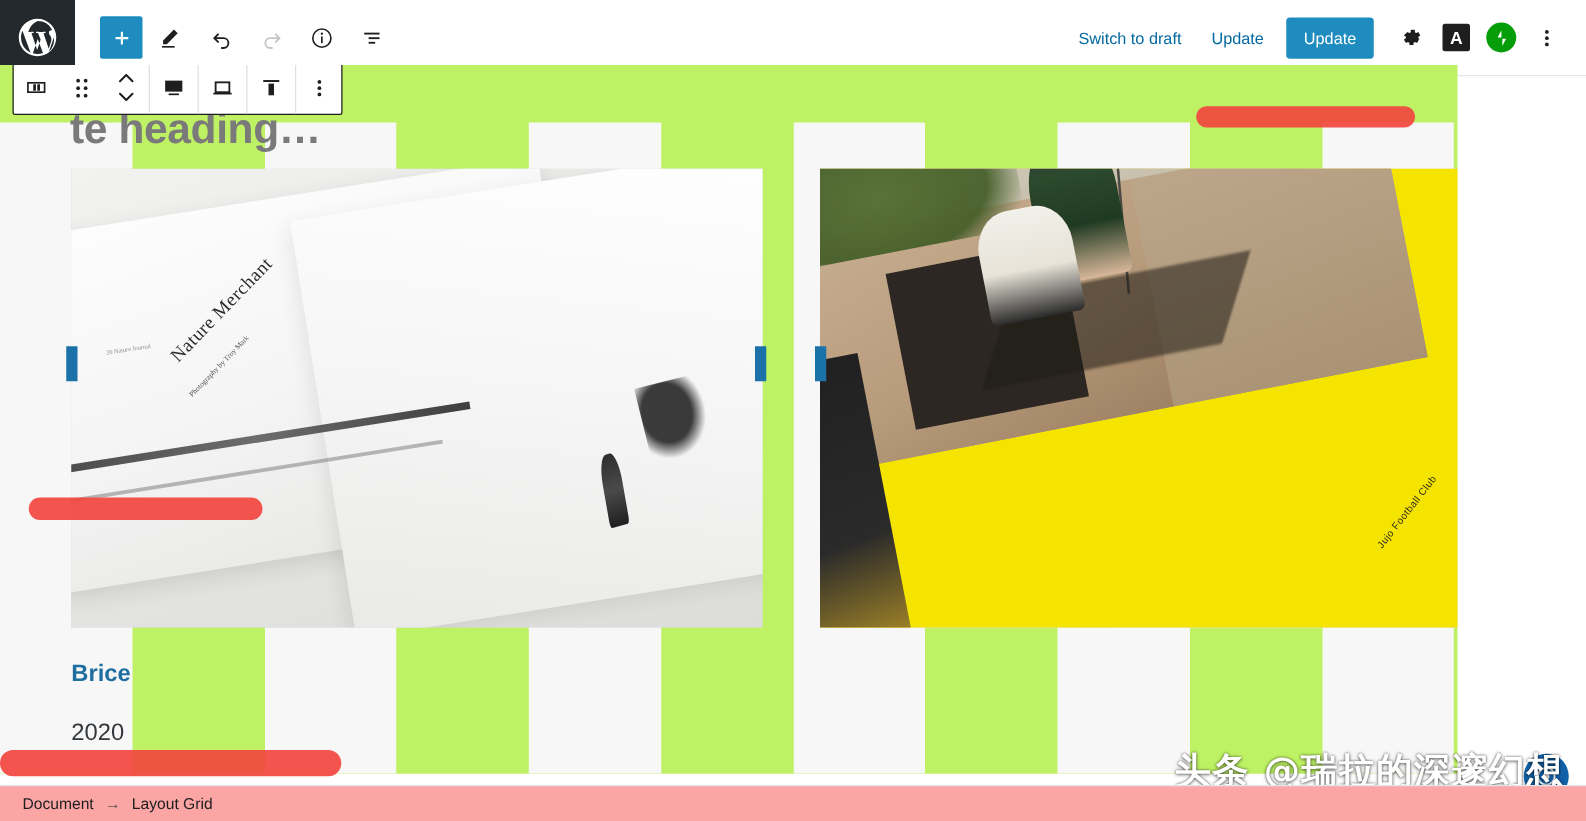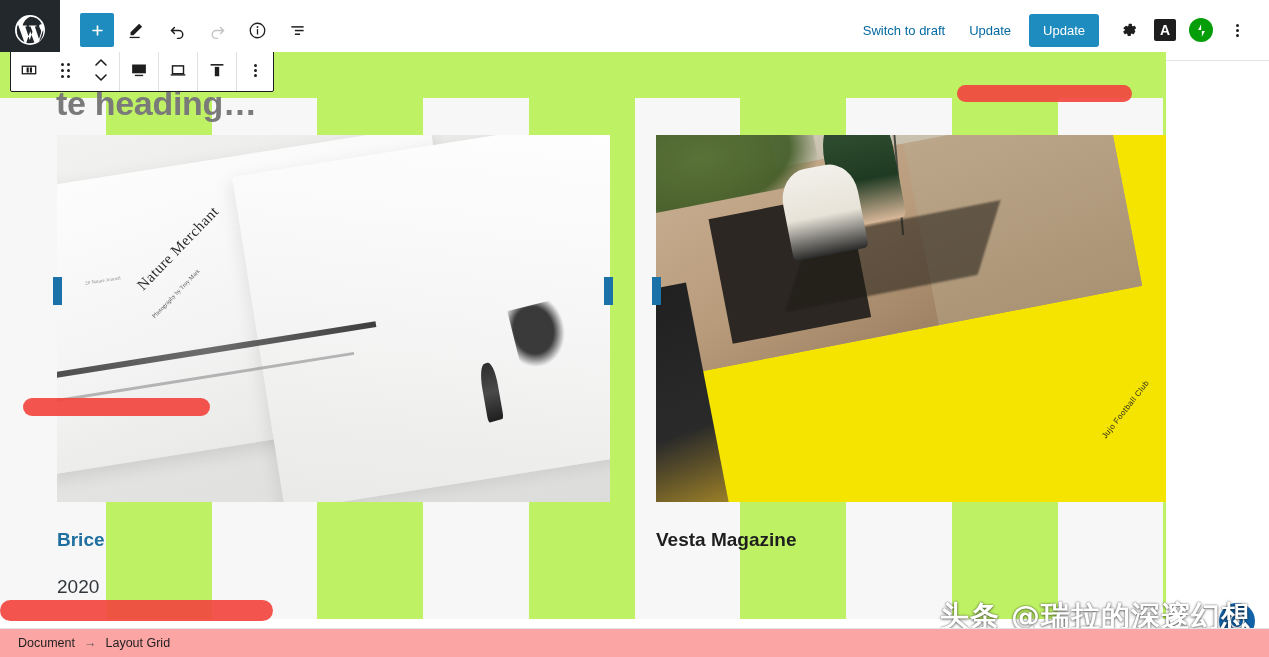--- a/index.html
+++ b/index.html
@@ -507,23 +507,20 @@
               <div class="shadow"></div>
               <div class="p1"></div>
               <div class="p2"></div>
             </div>
             <div class="br-inner-left"></div>
             <div class="br-edge"></div>
             <div class="br-folio">045</div>
             <div class="br-label">Jujo Football Club</div>
           </div>
         </div>
-        <div class="cap-title">
-          <span class="cap-plain">Vesta Magazine</span>
-        </div>
       </div>
     </div>
 
     <div class="handle" style="left:53px;"></div>
     <div class="handle" style="left:604px;"></div>
     <div class="handle" style="left:652px;"></div>
     <div class="handle" style="left:1206px;"></div>
   </div>
 
   <div class="annot annot-1"></div>

